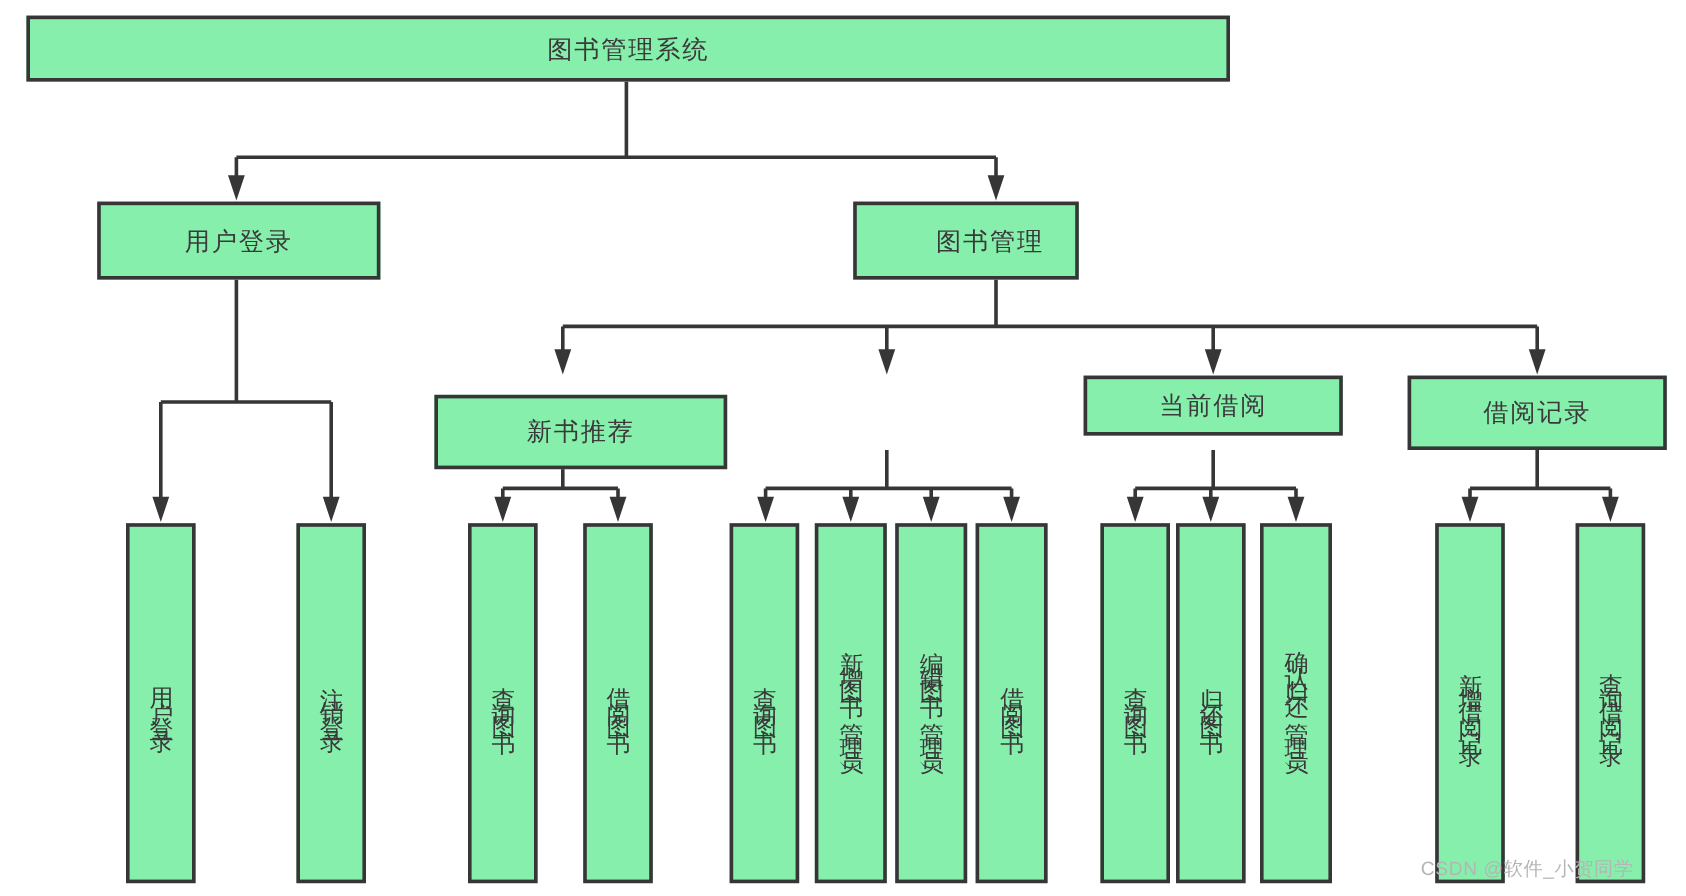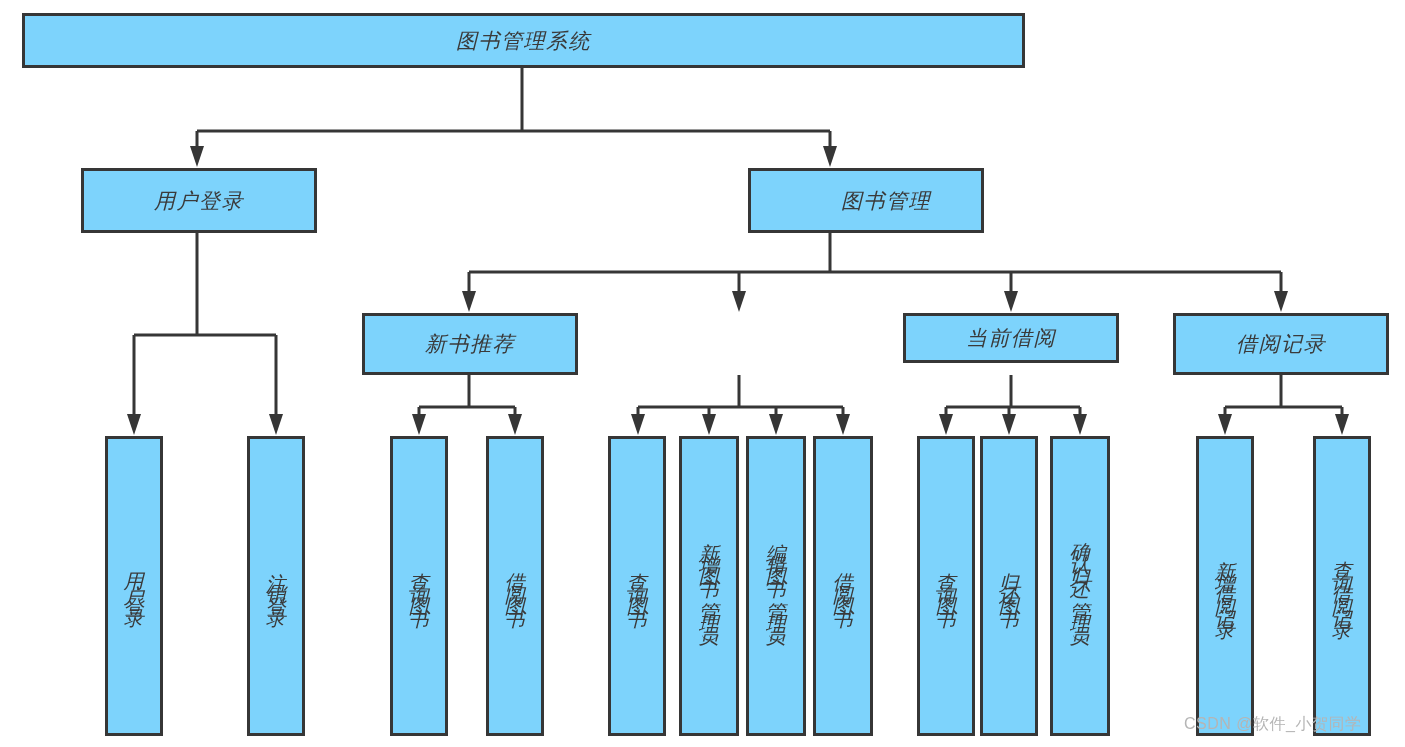--- a/index.html
+++ b/index.html
@@ -26,47 +26,46 @@
     stroke: var(--line, #363636);
     stroke-width: 3;
   }
   .connectors polygon {
     fill: var(--line, #363636);
     stroke: none;
   }
   .node {
     position: absolute;
     box-sizing: border-box;
-    background: #7dd3fc;
+    background: #86efac;
     border: 3px solid var(--line, #363636);
     display: flex;
     align-items: center;
     justify-content: center;
     color: var(--text, #3a3a3a);
     z-index: 2;
-    font-style: italic;
   }
   .h-node {
     font-size: 21px;
     letter-spacing: 1.5px;
     white-space: nowrap;
   }
   .leaf .vtext {
     writing-mode: vertical-rl;
     text-orientation: mixed;
     font-size: 20px;
     letter-spacing: 12px;
     line-height: 1;
     transform: translateY(-5px);
   }
   
   #root   { left: 22px;  top: 13px;  width: 1003px; height: 55px; }
   #l2a    { left: 81px;  top: 168px; width: 236px;  height: 65px; }
-  #l2b    { left: 748px; top: 168px; width: 236px;  height: 65px; padding-left: 40px; }
-  #l3a    { left: 362px; top: 313px; width: 216px;  height: 62px; }
+  #l2b    { left: 711px; top: 168px; width: 188px;  height: 65px; padding-left: 40px; }
+  #l3a    { left: 362px; top: 329px; width: 244px;  height: 62px; }
   #l3b    { left: 633px; top: 313px; width: 212px;  height: 62px; }
   #l3c    { left: 903px; top: 313px; width: 216px;  height: 50px; }
   #l3d    { left: 1173px;top: 313px; width: 216px;  height: 62px; }
   #a1 { left: 105px;  } #a2 { left: 247px;  }
   #b1 { left: 390px;  } #b2 { left: 486px;  }
   #c1 { left: 608px;  } #c2 { left: 679px;  width: 60px; }
   #c3 { left: 746px;  width: 60px; } #c4 { left: 813px; width: 60px; }
   #d1 { left: 917px;  } #d2 { left: 980px;  }
   #d3 { left: 1050px; width: 60px; }
   #e1 { left: 1196px; } #e2 { left: 1313px; }

